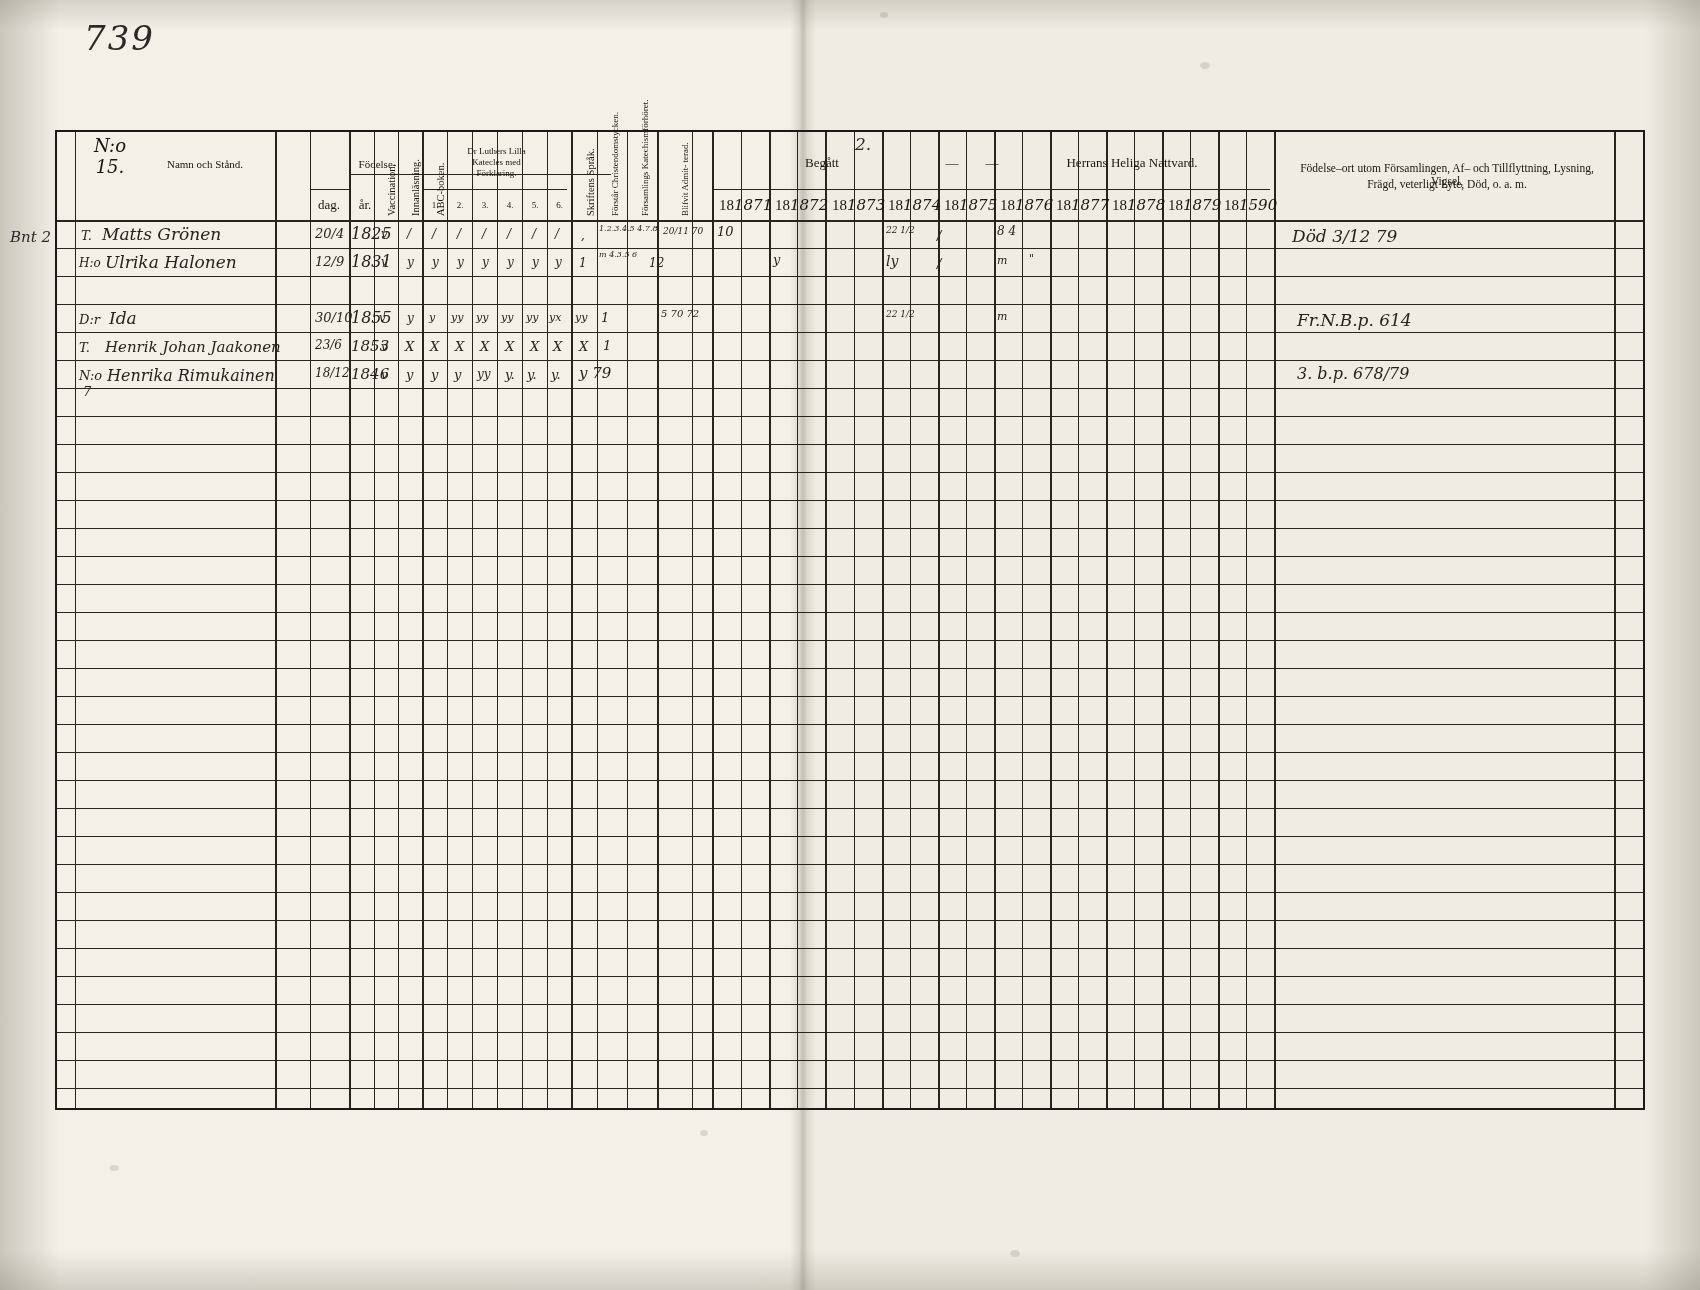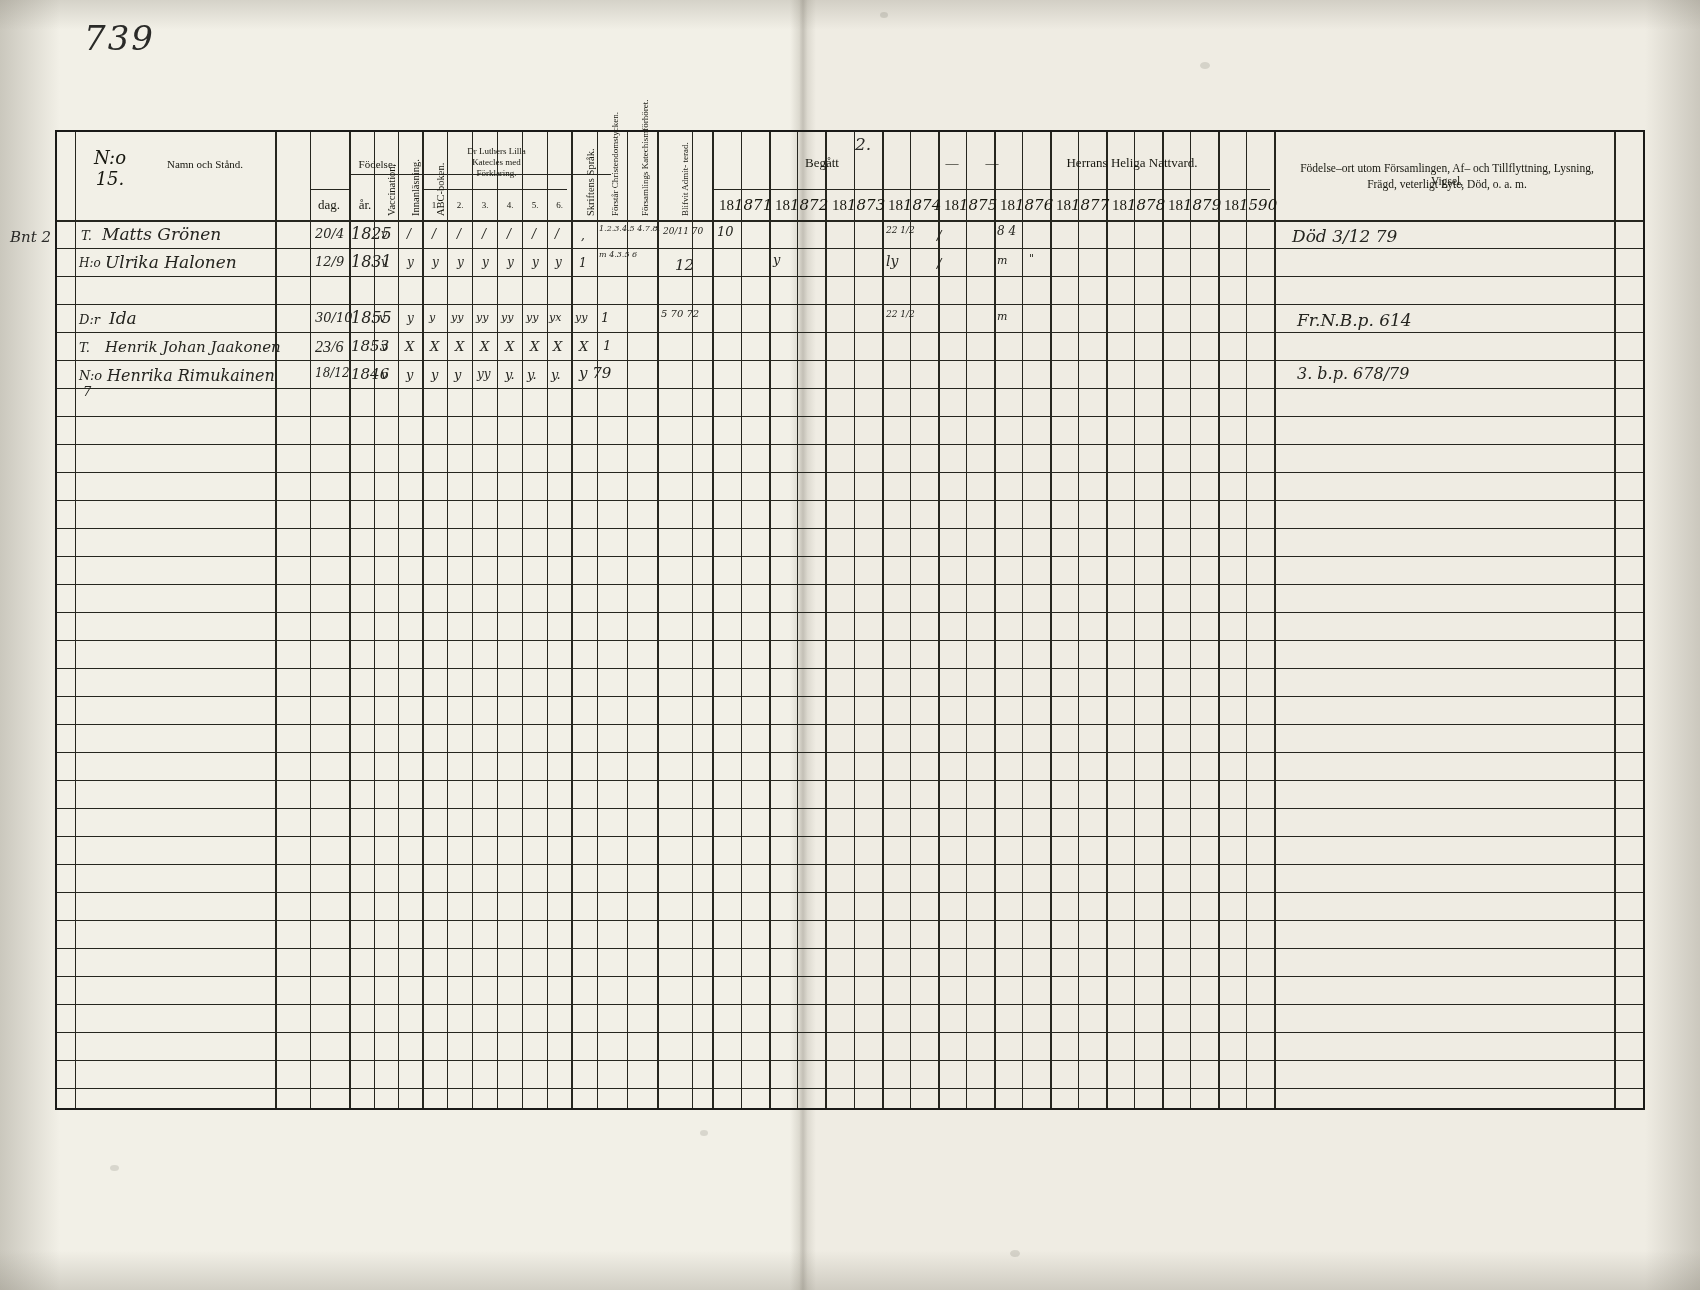--- a/index.html
+++ b/index.html
@@ -252,21 +252,21 @@
     <div class="hline" style="top:732px;"></div>
     <div class="hline" style="top:760px;"></div>
     <div class="hline" style="top:788px;"></div>
     <div class="hline" style="top:816px;"></div>
     <div class="hline" style="top:844px;"></div>
     <div class="hline" style="top:872px;"></div>
     <div class="hline" style="top:900px;"></div>
     <div class="hline" style="top:928px;"></div>
     <div class="hline" style="top:956px;"></div>
 
-    <div class="hdr hand" style="left:22px; top:16px; width:62px; font-size:18px;">N:o 15.</div>
+    <div class="hdr hand" style="left:22px; top:4px; width:62px; font-size:18px;">N:o 15.</div>
     <div class="hdr" style="left:78px; top:26px; width:140px;">Namn och Stånd.</div>
 
     <div class="hdr" style="left:253px; top:26px; width:39px;padding-left:48px;">Födelse-</div>
     <div class="hdr sm" style="left:254px; top:66px; width:36px;">dag.</div>
     <div class="hdr sm" style="left:293px; top:66px; width:30px;">år.</div>
 
     <div class="vhdr" style="left:329px; top:84px;">Vaccination.</div>
     <div class="vhdr" style="left:353px; top:84px;">Innanläsning.</div>
     <div class="vhdr" style="left:378px; top:84px;">ABC-boken.</div>
 
@@ -333,21 +333,21 @@
     <div class="cell-hand" style="left:324px; top:123px; font-size:12px;">v</div>
     <div class="cell-hand" style="left:350px; top:123px; font-size:12px;">y</div>
     <div class="cell-hand" style="left:375px; top:123px; font-size:12px;">y</div>
     <div class="cell-hand" style="left:400px; top:123px; font-size:12px;">y</div>
     <div class="cell-hand" style="left:425px; top:123px; font-size:12px;">y</div>
     <div class="cell-hand" style="left:450px; top:123px; font-size:12px;">y</div>
     <div class="cell-hand" style="left:475px; top:123px; font-size:12px;">y</div>
     <div class="cell-hand" style="left:498px; top:123px; font-size:12px;">y</div>
     <div class="cell-hand" style="left:522px; top:124px; font-size:12px;">1</div>
     <div class="cell-hand" style="left:542px; top:118px; font-size:8px;">m 4.3.5 6</div>
-    <div class="cell-hand" style="left:618px; top:124px; font-size:15px;">12</div>
+    <div class="cell-hand" style="left:592px; top:124px; font-size:12px;">12</div>
     <div class="cell-hand" style="left:716px; top:120px; font-size:13px;">y</div>
     <div class="cell-hand" style="left:829px; top:121px; font-size:14px;text-align:center;">ly</div>
     <div class="cell-hand" style="left:940px; top:122px; font-size:11px;">m</div>
     <div class="mark" style="left:880px; top:124px;">/</div>
     <div class="mark" style="left:972px; top:120px; font-size:11px;">"</div>
 
     <div class="cell-hand" style="left:22px; top:180px; font-size:13px;">D:r</div>
     <div class="cell-hand" style="left:52px; top:176px; font-size:17px;">Ida</div>
     <div class="cell-hand" style="left:258px; top:178px; font-size:13px;">30/10</div>
     <div class="cell-hand" style="left:294px; top:176px; font-size:16px;">1855</div>
@@ -361,21 +361,21 @@
     <div class="cell-hand" style="left:492px; top:179px; font-size:11px;">yx</div>
     <div class="cell-hand" style="left:518px; top:179px; font-size:11px;">yy</div>
     <div class="cell-hand" style="left:544px; top:178px; font-size:13px;">1</div>
     <div class="cell-hand" style="left:604px; top:176px; font-size:10px;">5 70 72</div>
     <div class="cell-hand" style="left:829px; top:177px; font-size:9px;">22 1/2</div>
     <div class="cell-hand" style="left:940px; top:178px; font-size:11px;">m</div>
     <div class="cell-hand" style="left:1240px; top:178px; font-size:17px;">Fr.N.B.p. 614</div>
 
     <div class="cell-hand" style="left:22px; top:208px; font-size:13px;">T.</div>
     <div class="cell-hand" style="left:48px; top:206px; font-size:15px;">Henrik Johan Jaakonen</div>
-    <div class="cell-hand" style="left:258px; top:206px; font-size:16px;font-family:Liberation Serif, serif;">23/6</div>
+    <div class="cell-hand" style="left:258px; top:206px; font-size:12px;">23/6</div>
     <div class="cell-hand" style="left:294px; top:205px; font-size:15px;">1853</div>
     <div class="cell-hand" style="left:324px; top:208px; font-size:12px;">v</div>
     <div class="cell-hand" style="left:348px; top:207px; font-size:13px;">X</div>
     <div class="cell-hand" style="left:373px; top:207px; font-size:13px;">X</div>
     <div class="cell-hand" style="left:398px; top:207px; font-size:13px;">X</div>
     <div class="cell-hand" style="left:423px; top:207px; font-size:13px;">X</div>
     <div class="cell-hand" style="left:448px; top:207px; font-size:13px;">X</div>
     <div class="cell-hand" style="left:473px; top:207px; font-size:13px;">X</div>
     <div class="cell-hand" style="left:496px; top:207px; font-size:13px;">X</div>
     <div class="cell-hand" style="left:522px; top:207px; font-size:13px;">X</div>

